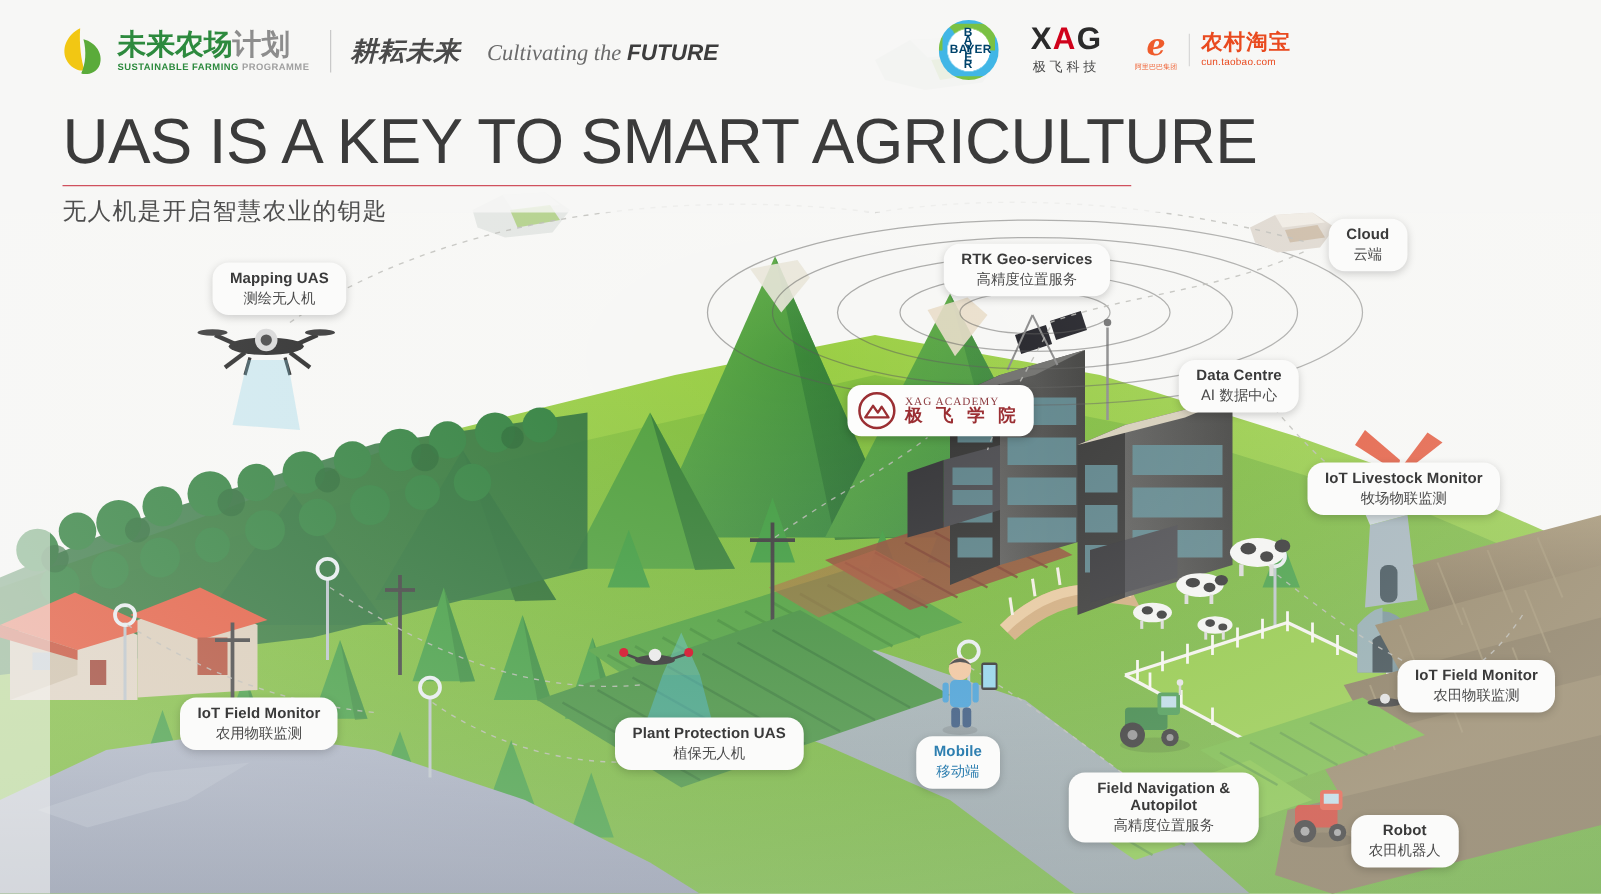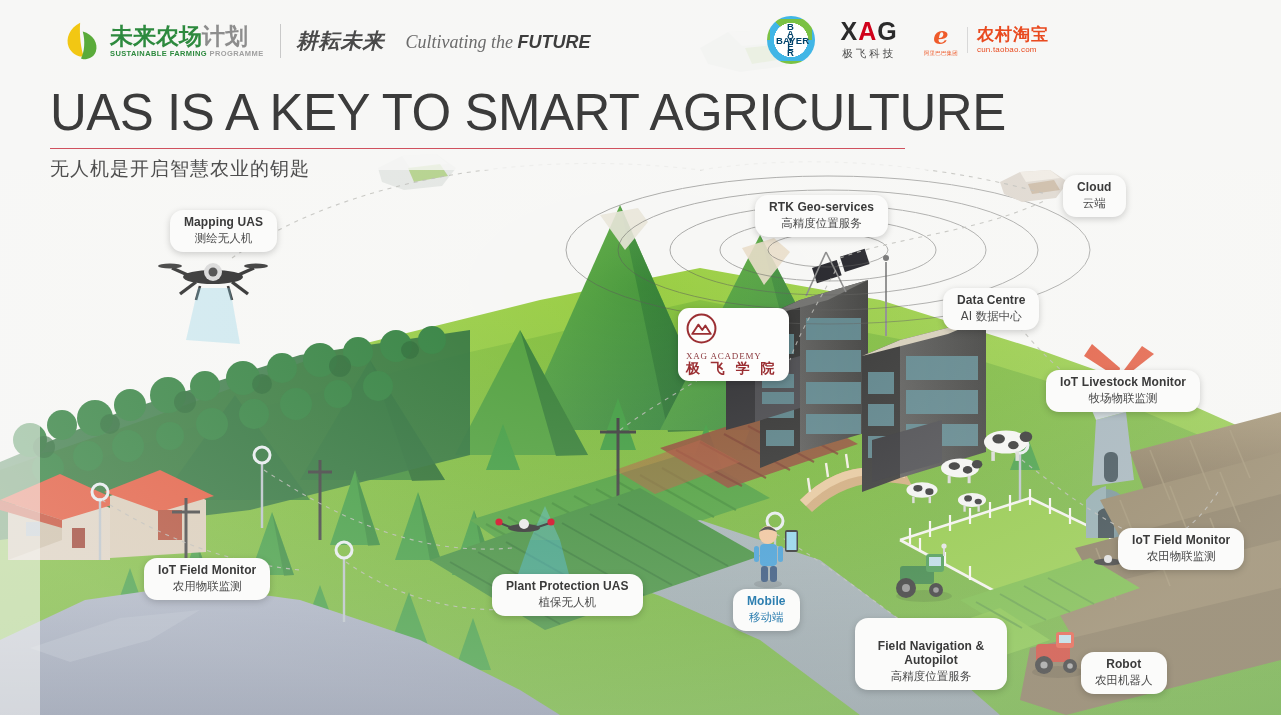--- a/index.html
+++ b/index.html
@@ -6,21 +6,21 @@
   * { margin:0; padding:0; box-sizing:border-box; }
   html,body { width:1281px; height:715px; overflow:hidden; }
   body {
     background:#f7f7f5;
     font-family:"Liberation Sans","DejaVu Sans",sans-serif;
     position:relative;
   }
   #slide { position:absolute; inset:0; width:1281px; height:715px; overflow:hidden; background:#f7f7f5; }
 
   
-  #header { position:absolute; left:16px; top:0; width:1073px; height:80px; z-index:60; }
+  #header { position:absolute; left:0; top:0; width:1073px; height:80px; z-index:60; }
 
   .brand-left { position:absolute; left:44px; top:18px; display:flex; align-items:center; height:46px; }
   .leaf-mark { width:42px; height:42px; position:relative; flex:0 0 auto; margin-right:8px; }
   .brand-cn { font-size:23px; font-weight:bold; color:#2d8a3e; letter-spacing:0px; line-height:1.05; font-family:"DejaVu Sans",sans-serif;}
   .brand-cn .grey { color:#8d8d8d; font-weight:bold; }
   .brand-en { font-size:7.5px; font-weight:bold; color:#2d8a3e; letter-spacing:.4px; margin-top:1px; font-family:"Liberation Sans",sans-serif;}
   .brand-en .grey { color:#a0a0a0; }
   .vline { width:1px; height:34px; background:#c9c9c9; margin:0 16px; }
   .tagline { display:flex; align-items:baseline;gap:12px; }
   .tag-cn { font-size:21px; font-weight:bold; color:#4a4a4a; font-family:"DejaVu Sans",sans-serif; font-style:italic; letter-spacing:1px;}
@@ -59,26 +59,26 @@
   
   #scene { position:absolute; left:0; top:0; width:1281px; height:715px; z-index:5; }
 
   
   .callout { position:absolute; background:#fbfbfa; border-radius:13px; padding:6px 14px 7px;
              box-shadow:0 2px 7px rgba(0,0,0,.18); text-align:center; z-index:50; }
   .callout .en { font-size:12px; font-weight:bold; color:#3a3a3a; line-height:1.15; white-space:nowrap;
                  font-family:"Liberation Sans",sans-serif; letter-spacing:.1px;}
   .callout .cn { font-size:11.5px; color:#4b4b4b; line-height:1.25; margin-top:1px; white-space:nowrap;
                  font-family:"DejaVu Sans",sans-serif; }
-  .callout.two-line .en { white-space:normal;margin-top:16px; }
+  .callout.two-line .en { white-space:normal; }
   .callout.accent .en { color:#2e7fb0; }
   .callout.accent .cn { color:#2e7fb0; }
 
   .badge-academy { position:absolute; background:#fdfdfc; border-radius:11px; box-shadow:0 2px 7px rgba(0,0,0,.2);
-                   display:flex; align-items:flex-start; gap:7px; padding:5px 11px 5px 8px; z-index:50;flex-direction:column; }
+                   display:flex; align-items:center; gap:7px; padding:5px 11px 5px 8px; z-index:50; }
   .acad-mark { width:31px; height:31px; flex:0 0 auto; }
   .acad-txt { text-align:left; }
   .acad-en { font-size:9px; color:#8c3a3f; letter-spacing:.8px; font-family:"Liberation Serif",serif; }
   .acad-cn { font-size:14px; font-weight:bold; color:#9b2f33; letter-spacing:3px; line-height:1.1;
              font-family:"DejaVu Sans",sans-serif;}
 </style>
 </head>
 <body>
 
 <div id="slide">

